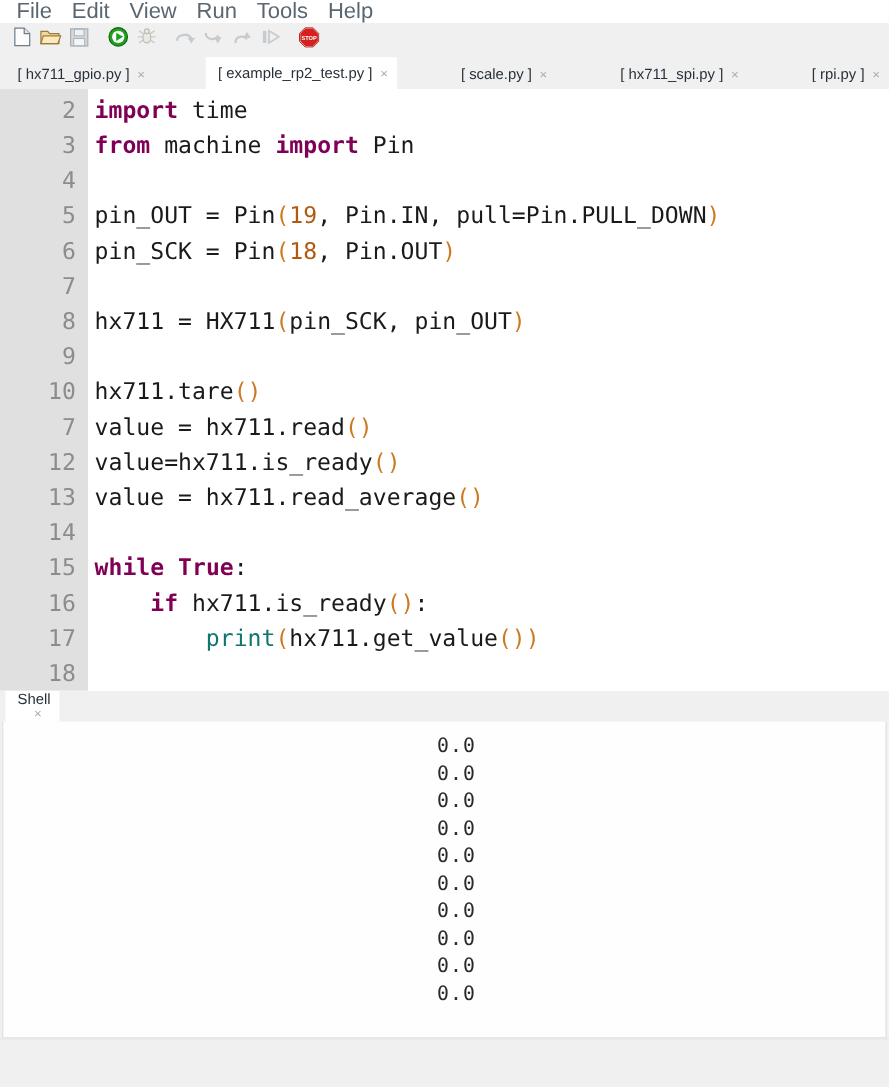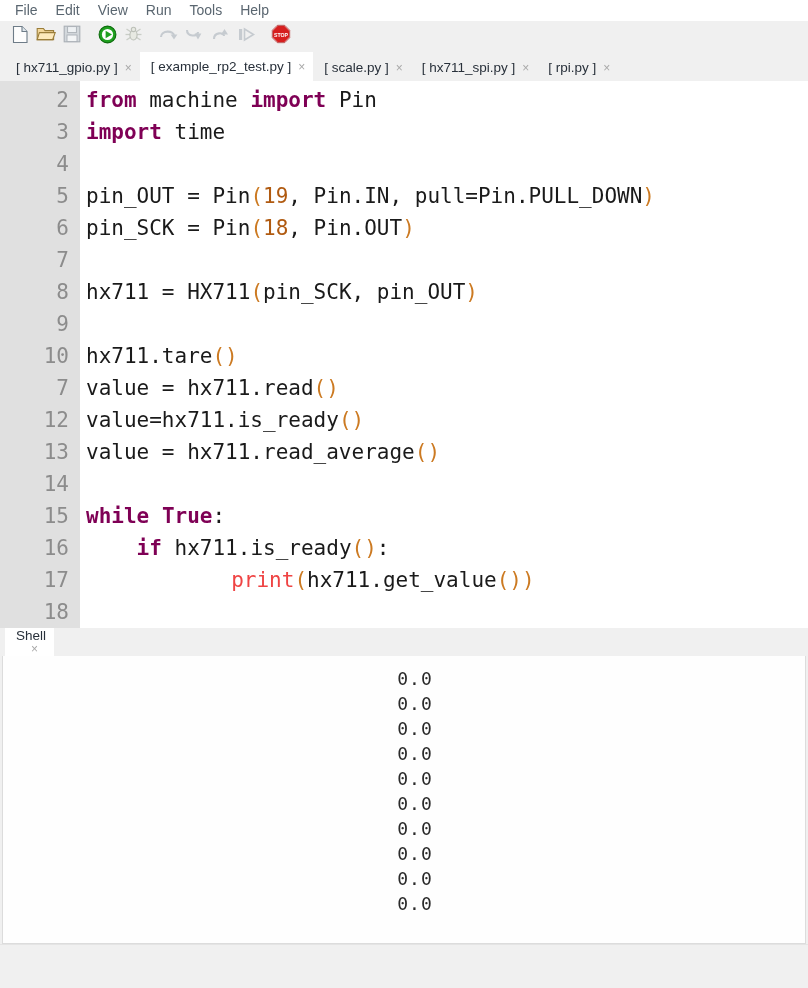--- a/index.html
+++ b/index.html
@@ -26,21 +26,21 @@
   
   .menubar {
     height: 21px;
     background: #ffffff;
     display: flex;
     align-items: center;
     padding-left: 6px;
     flex: 0 0 auto;
   }
   .menu-item {
-    font-size: 14px;
+    font-size: 20px;
     color: #5a6670;
     padding: 0 9px;
     line-height: 21px;
     cursor: default;
     white-space: nowrap;
   }
 
   
   .toolbar {
     height: 30px;
@@ -63,20 +63,21 @@
 
   
   .tabbar {
     height: 29px;
     background: #f0f0f0;
     display: flex;
     align-items: flex-end;
     padding-left: 5px;
     flex: 0 0 auto;
     box-sizing: border-box;
+    justify-content: space-between;
   }
   .tab {
     height: 27px;
     display: flex;
     align-items: center;
     padding: 0 7px 0 10px;
     font-size: 13.5px;
     color: #28303a;
     background: #f0f0f0;
     border: 1px solid transparent;
@@ -132,21 +133,21 @@
   }
   .code .cl {
     height: 32px;
     line-height: 32px;
     font-family: "DejaVu Sans Mono", monospace;
     font-size: 21px;
     color: #1a1a1a;
     white-space: pre;
   }
   .kw   { color: #7f0055; font-weight: bold; }
-  .bi   { color: #ef4444; margin-left: 44px; }
+  .bi   { color: #0f766e; }
   .num  { color: #b05a10; }
   .pun  { color: #cc7a22; }
 
   
   .shell-tabbar {
     height: 28px;
     background: #f0f0f0;
     display: flex;
     align-items: flex-end;
     padding-left: 5px;
@@ -360,22 +361,22 @@
         <div class="ln">7</div>
         <div class="ln">12</div>
         <div class="ln">13</div>
         <div class="ln">14</div>
         <div class="ln">15</div>
         <div class="ln">16</div>
         <div class="ln">17</div>
         <div class="ln">18</div>
       </div>
     <div class="code" id="code">
+        <div class="cl"><span class="kw">import</span><span> time</span></div>
         <div class="cl"><span class="kw">from</span><span> machine </span><span class="kw">import</span><span> Pin</span></div>
-        <div class="cl"><span class="kw">import</span><span> time</span></div>
         <div class="cl"><span></span></div>
         <div class="cl"><span>pin_OUT = Pin</span><span class="pun">(</span><span class="num">19</span><span>, Pin.IN, pull=Pin.PULL_DOWN</span><span class="pun">)</span></div>
         <div class="cl"><span>pin_SCK = Pin</span><span class="pun">(</span><span class="num">18</span><span>, Pin.OUT</span><span class="pun">)</span></div>
         <div class="cl"><span></span></div>
         <div class="cl"><span>hx711 = HX711</span><span class="pun">(</span><span>pin_SCK, pin_OUT</span><span class="pun">)</span></div>
         <div class="cl"><span></span></div>
         <div class="cl"><span>hx711.tare</span><span class="pun">()</span></div>
         <div class="cl"><span>value = hx711.read</span><span class="pun">()</span></div>
         <div class="cl"><span>value=hx711.is_ready</span><span class="pun">()</span></div>
         <div class="cl"><span>value = hx711.read_average</span><span class="pun">()</span></div>

